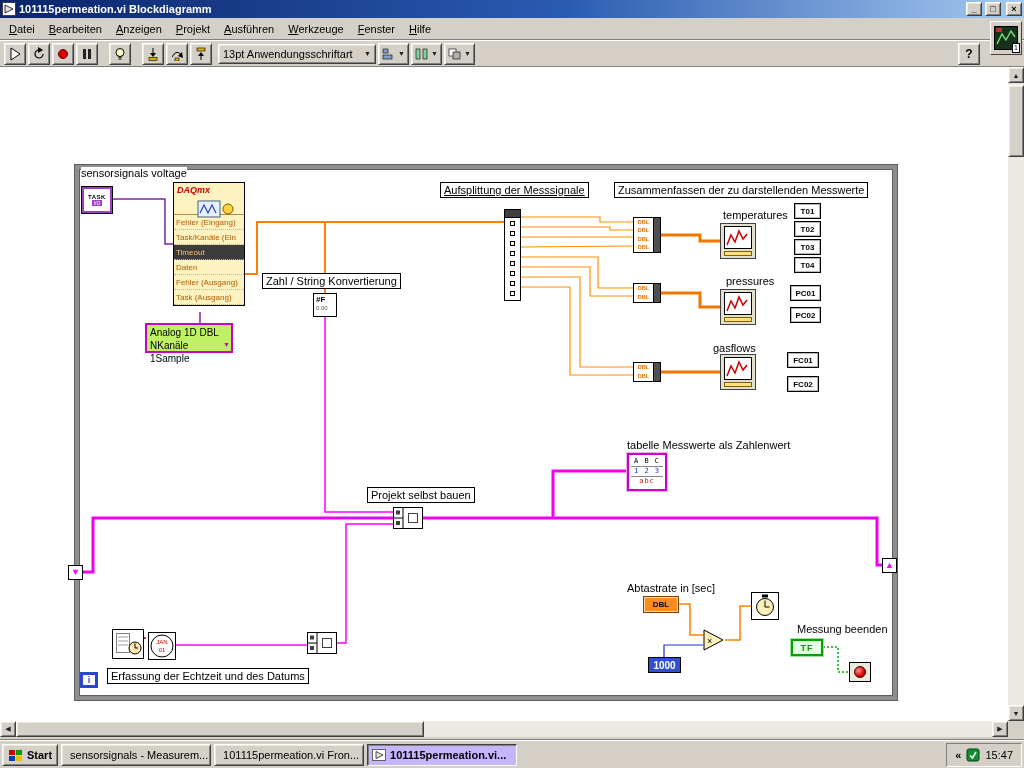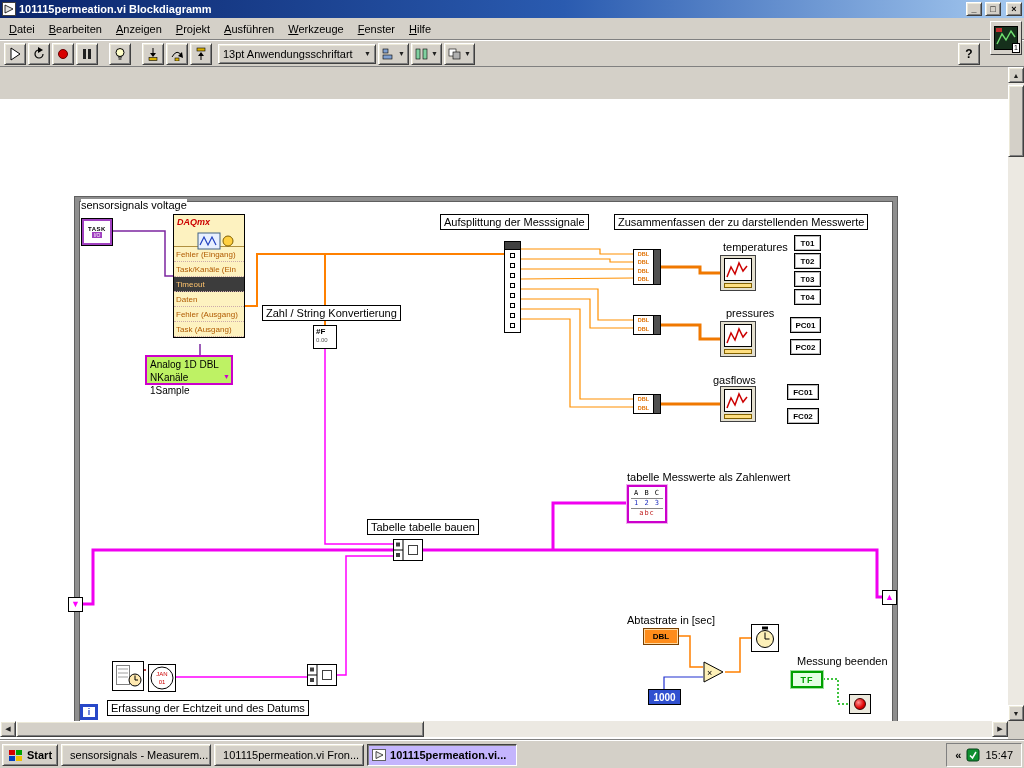--- a/index.html
+++ b/index.html
@@ -29,21 +29,21 @@
   .pbar{width:3px;height:10px;background:#202020;margin:0 1px;display:inline-block;}
   .font-select{height:20px;width:158px;display:flex;align-items:center;padding:0 4px;gap:4px;margin-left:4px;}
   .font-select span:first-child{flex:1;white-space:nowrap;overflow:hidden;font-size:11px;}
   .dd-arrow{font-size:7px;color:#202020;}
   .tddl{height:22px;display:flex;align-items:center;gap:2px;padding:0 3px;}
   .help-btn{margin-left:auto;margin-right:40px;font-weight:bold;font-size:12px;}
   .icon-pane{position:absolute;top:21px;right:2px;width:32px;height:34px;background:#d4d0c8;border:1px solid;border-color:#ffffff #404040 #404040 #ffffff;display:flex;align-items:center;justify-content:center;}
   .icon-badge{position:absolute;right:1px;bottom:1px;background:#fff;border:1px solid #000;font-size:7px;line-height:8px;padding:0 1px;}
 
   
-  .diagram{position:absolute;top:67px;left:0;width:1008px;height:654px;background:#ffffff;overflow:hidden;margin-top:32px;}
+  .diagram{position:absolute;top:67px;left:0;width:1008px;height:654px;background:#ffffff;overflow:hidden;}
   .wires{position:absolute;left:0;top:0;}
   .loop-border{position:absolute;left:75px;top:98px;width:822px;height:535px;border:4px solid #8f8f8f;box-shadow:0 0 0 1px #5f5f5f, inset 0 0 0 1px #5f5f5f;}
   .dlabel{position:absolute;background:#fff;border:1px solid #000;padding:0 3px;font-size:11px;line-height:14px;white-space:nowrap;}
   .plabel{position:absolute;background:#fff;font-size:11px;line-height:13px;white-space:nowrap;}
 
   .task-const{position:absolute;left:82px;top:120px;width:30px;height:26px;background:#fff;border:2px solid #a040c0;box-shadow:0 0 0 1px #000;display:flex;flex-direction:column;align-items:center;justify-content:center;}
   .task-label{font-size:6px;font-weight:bold;letter-spacing:.5px;}
   .task-sub{font-size:5px;color:#fff;background:#a040c0;padding:0 2px;line-height:6px;}
 
   .daqmx{position:absolute;left:173px;top:115px;width:72px;background:#fdf2c0;border:1px solid #000;}
@@ -254,25 +254,25 @@
       <polyline points="144,571 148,571" fill="none" stroke="#b04040" stroke-width="2" stroke-dasharray="2 2"></polyline>
 
       <polyline points="664,590 664,578 703,578" fill="none" stroke="#2030d0" stroke-width="1.2"></polyline>
       <polyline points="679,537 690,537 690,568 703,568" fill="none" stroke="#ff8000" stroke-width="1.5"></polyline>
       <polyline points="725,573 740,573 740,539 751,539" fill="none" stroke="#ff8000" stroke-width="1.5"></polyline>
 
       <polyline points="823,580 838,580 838,605 849,605" fill="none" stroke="#00b000" stroke-width="1.5" stroke-dasharray="2 2"></polyline>
     </svg>
 
     <span class="plabel" style="left:81px;top:100px;">sensorsignals voltage</span>
-    <span class="dlabel" style="left:440px;top:115px;">Aufsplittung der Messsignale</span>
+    <span class="dlabel" style="left:440px;top:115px;text-decoration:underline;">Aufsplittung der Messsignale</span>
     <span class="dlabel" style="left:614px;top:115px;">Zusammenfassen der zu darstellenden Messwerte</span>
     <span class="dlabel" style="left:262px;top:206px;">Zahl / String Konvertierung</span>
     <span class="plabel" style="left:627px;top:372px;">tabelle Messwerte als Zahlenwert</span>
-    <span class="dlabel" style="left:367px;top:420px;">Tabelle tabelle bauen</span>
+    <span class="dlabel" style="left:367px;top:420px;">Projekt selbst bauen</span>
     <span class="dlabel" style="left:107px;top:601px;">Erfassung der Echtzeit und des Datums</span>
     <span class="plabel" style="left:627px;top:515px;">Abtastrate in [sec]</span>
     <span class="plabel" style="left:797px;top:556px;">Messung beenden</span>
     <span class="plabel" style="left:723px;top:142px;">temperatures</span>
     <span class="plabel" style="left:726px;top:208px;">pressures</span>
     <span class="plabel" style="left:713px;top:275px;">gasflows</span>
 
     <div class="task-const">
       <span class="task-label">TASK</span>
       <span class="task-sub">I/O</span>

